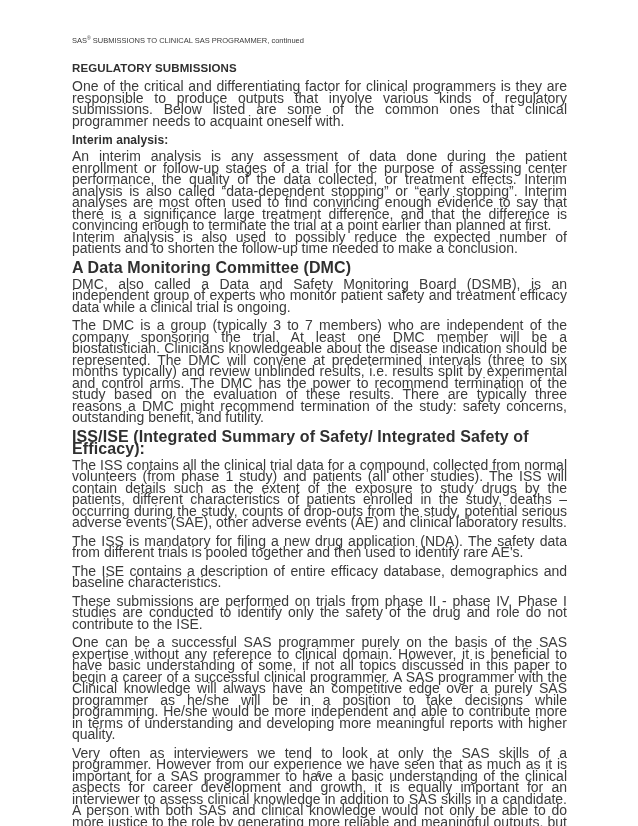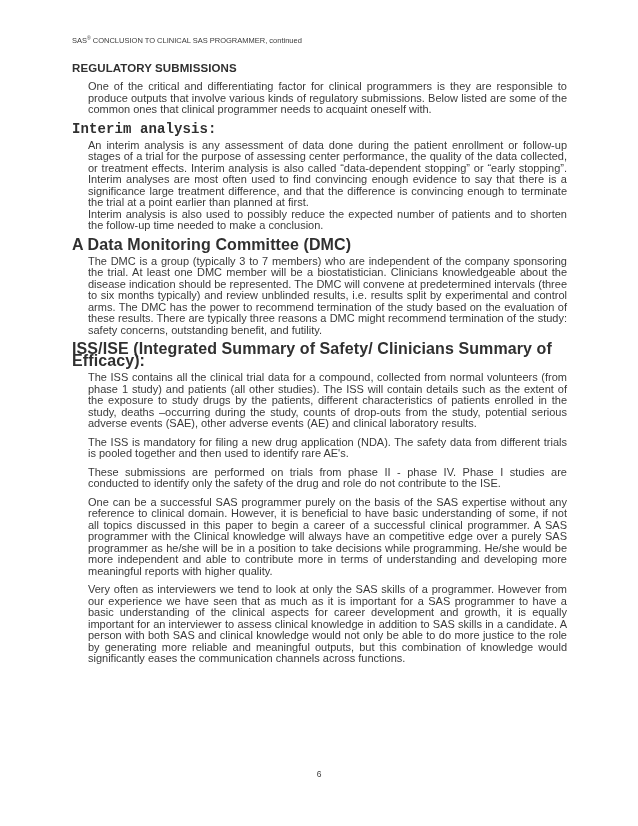--- a/index.html
+++ b/index.html
@@ -38,69 +38,71 @@
     width: 495px;
   }
   section { display: block; }
   h1, h2 {
     font-weight: bold;
     color: #303030;
     letter-spacing: 0.1px;
   }
   .h-lg { font-size: 11.5px; line-height: 13px; margin: 7px 0 6px 0; }
   .h-md { font-size: 16px;   line-height: 12px; margin: 5px 0 5px 0; }
-  .h-sm { font-size: 14px;  line-height: 12px; margin: 6px 0 5px 0; font-family: Liberation Mono, monospace; }
+  .h-sm { font-size: 12px;  line-height: 12px; margin: 6px 0 5px 0; }
   section:first-child .h-lg { margin-top: 0; }
   p {
-    font-size: 11px;
+    font-size: 14px;
     line-height: 11.5px;
-    margin: 0 0 7px 16px;
+    margin: 0 0 7px 0;
     text-align: justify;
     white-space: pre-line;
     color: #3a3a3a;
   }
   .page-number {
     position: absolute;
     top: 769px;
     left: 0;
     right: 0;
     text-align: center;
     font-size: 8.5px;
     color: #3a3a3a;
   }
 </style>
 </head>
 <body>
 
 <div class="page">
 
-  <div class="running-header"><span>SAS</span><sup>®</sup><span> CONCLUSION TO CLINICAL SAS PROGRAMMER, continued</span></div>
+  <div class="running-header"><span>SAS</span><sup>®</sup><span> SUBMISSIONS TO CLINICAL SAS PROGRAMMER, continued</span></div>
 
   <main class="content">
 
     <section>
       <h1 class="h-lg">REGULATORY SUBMISSIONS</h1>
       <p>One of the critical and differentiating factor for clinical programmers is they are responsible to produce outputs that involve various kinds of regulatory submissions. Below listed are some of the common ones that clinical programmer needs to acquaint oneself with.</p>
     </section>
 
     <section>
       <h2 class="h-sm">Interim analysis:</h2>
       <p>An interim analysis is any assessment of data done during the patient enrollment or follow-up stages of a trial for the purpose of assessing center performance, the quality of the data collected, or treatment effects. Interim analysis is also called “data-dependent stopping” or “early stopping”. Interim analyses are most often used to find convincing enough evidence to say that there is a significance large treatment difference, and that the difference is convincing enough to terminate the trial at a point earlier than planned at first.
 Interim analysis is also used to possibly reduce the expected number of patients and to shorten the follow-up time needed to make a conclusion.</p>
     </section>
 
     <section>
       <h2 class="h-md">A Data Monitoring Committee (DMC)</h2>
+      <p>DMC, also called a Data and Safety Monitoring Board (DSMB), is an independent group of experts who monitor patient safety and treatment efficacy data while a clinical trial is ongoing.</p>
       <p>The DMC is a group (typically 3 to 7 members) who are independent of the company sponsoring the trial. At least one DMC member will be a biostatistician. Clinicians knowledgeable about the disease indication should be represented. The DMC will convene at predetermined intervals (three to six months typically) and review unblinded results, i.e. results split by experimental and control arms. The DMC has the power to recommend termination of the study based on the evaluation of these results. There are typically three reasons a DMC might recommend termination of the study: safety concerns, outstanding benefit, and futility.</p>
     </section>
 
     <section>
-      <h2 class="h-md">ISS/ISE (Integrated Summary of Safety/ Clinicians Summary of Efficacy):</h2>
+      <h2 class="h-md">ISS/ISE (Integrated Summary of Safety/ Integrated Safety of Efficacy):</h2>
       <p>The ISS contains all the clinical trial data for a compound, collected from normal volunteers (from phase 1 study) and patients (all other studies). The ISS will contain details such as the extent of the exposure to study drugs by the patients, different characteristics of patients enrolled in the study, deaths –occurring during the study, counts of drop-outs from the study, potential serious adverse events (SAE), other adverse events (AE) and clinical laboratory results.</p>
       <p>The ISS is mandatory for filing a new drug application (NDA). The safety data from different trials is pooled together and then used to identify rare AE's.</p>
+      <p>The ISE contains a description of entire efficacy database, demographics and baseline characteristics.</p>
       <p>These submissions are performed on trials from phase II - phase IV. Phase I studies are conducted to identify only the safety of the drug and role do not contribute to the ISE.</p>
     </section>
 
     <section>
       <p>One can be a successful SAS programmer purely on the basis of the SAS expertise without any reference to clinical domain. However, it is beneficial to have basic understanding of some, if not all topics discussed in this paper to begin a career of a successful clinical programmer. A SAS programmer with the Clinical knowledge will always have an competitive edge over a purely SAS programmer as he/she will be in a position to take decisions while programming. He/she would be more independent and able to contribute more in terms of understanding and developing more meaningful reports with higher quality.</p>
       <p>Very often as interviewers we tend to look at only the SAS skills of a programmer. However from our experience we have seen that as much as it is important for a SAS programmer to have a basic understanding of the clinical aspects for career development and growth, it is equally important for an interviewer to assess clinical knowledge in addition to SAS skills in a candidate. A person with both SAS and clinical knowledge would not only be able to do more justice to the role by generating more reliable and meaningful outputs, but this combination of knowledge would significantly eases the communication channels across functions.</p>
     </section>
 
   </main>
 

